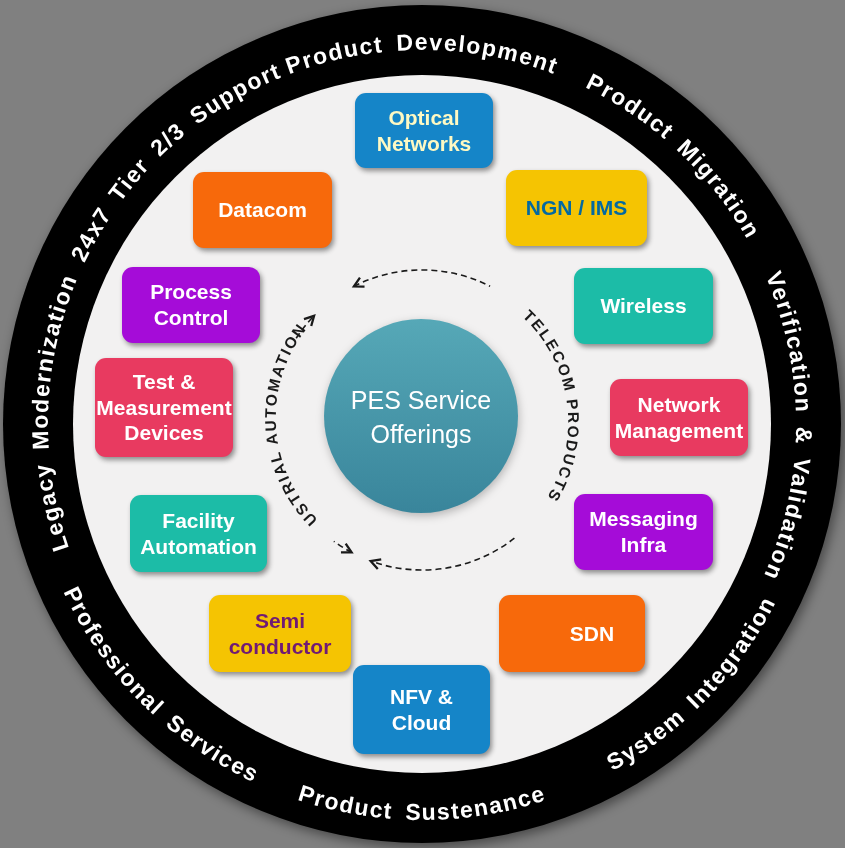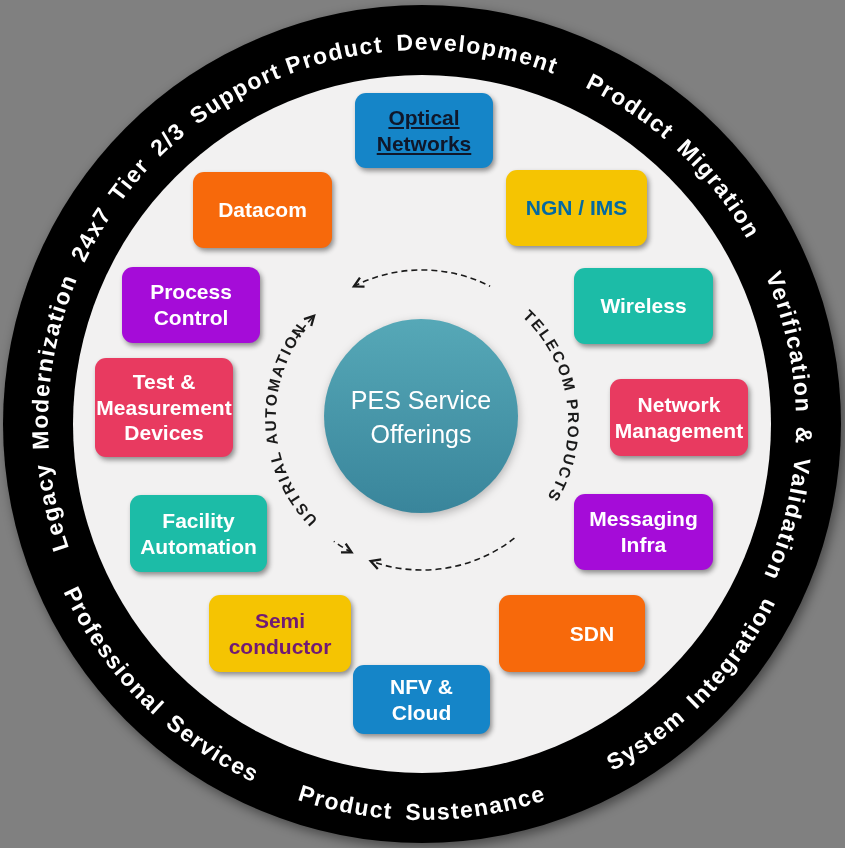--- a/index.html
+++ b/index.html
@@ -18,21 +18,21 @@
   .b2 {left:193px;top:172px;width:139px;height:76px;}
   .b3 {left:506px;top:170px;width:141px;height:76px;}
   .b4 {left:122px;top:267px;width:138px;height:76px;}
   .b5 {left:574px;top:268px;width:139px;height:76px;}
   .b6 {left:95px; top:358px;width:138px;height:99px;}
   .b7 {left:610px;top:379px;width:138px;height:77px;}
   .b8 {left:130px;top:495px;width:137px;height:77px;}
   .b9 {left:574px;top:494px;width:139px;height:76px;}
   .b10{left:209px;top:595px;width:142px;height:77px;}
   .b11{left:499px;top:595px;width:146px;height:77px;}
-  .b12{left:353px;top:665px;width:137px;height:69px;}
+  .b12{left:353px;top:665px;width:137px;height:89px;}
 
   #center-label{position:absolute;left:321px;top:352px;width:200px;height:130px;
     display:flex;align-items:center;justify-content:center;text-align:center;
     color:#fff;font-size:25px;line-height:1.36;font-weight:400;}
   #center-label span{display:inline-block;width:150px;}
 </style>
 </head>
 <body>
 
 <div id="stage" style="background-color: rgb(128, 128, 128);">
@@ -96,21 +96,21 @@
       <textPath href="#orbitTextPath" startOffset="60.6%" text-anchor="middle">TELECOM PRODUCTS</textPath>
     </text>
 
     <circle cx="421" cy="416" r="97" fill="url(#centerGrad)" style="filter:drop-shadow(1px 3px 4px rgba(0,0,0,0.25));"></circle>
   </svg>
 
   <div id="center-label">
     <span>PES Service Offerings</span>
   </div>
 
-  <div class="service-box b1" style="background-color: rgb(21, 133, 200); color: #0f172a; text-decoration: underline;">Optical Networks</div>
+  <div class="service-box b1" style="background-color: rgb(21, 133, 200); color: #fef9c3;">Optical Networks</div>
   <div class="service-box b2" style="background-color: rgb(247, 105, 11); color: rgb(255, 255, 255);">Datacom</div>
   <div class="service-box b3" style="background-color: rgb(245, 196, 2); color: #0369a1;">NGN / IMS</div>
   <div class="service-box b4" style="background-color: rgb(165, 12, 216); color: rgb(255, 255, 255);">Process Control</div>
   <div class="service-box b5" style="background-color: rgb(28, 188, 167); color: rgb(255, 255, 255);">Wireless</div>
   <div class="service-box b6" style="background-color: rgb(232, 58, 96); color: rgb(255, 255, 255);">Test &amp; Measurement Devices</div>
   <div class="service-box b7" style="background-color: rgb(232, 58, 96); color: rgb(255, 255, 255);">Network Management</div>
   <div class="service-box b8" style="background-color: rgb(28, 188, 167); color: rgb(255, 255, 255);">Facility Automation</div>
   <div class="service-box b9" style="background-color: rgb(165, 12, 216); color: #ffffff;">Messaging Infra</div>
   <div class="service-box b10" style="background-color: rgb(245, 196, 2); color: #701a75;">Semi conductor</div>
   <div class="service-box b11" style="background-color: rgb(247, 105, 11); color: rgb(255, 255, 255); padding-left: 48px;">SDN</div>

